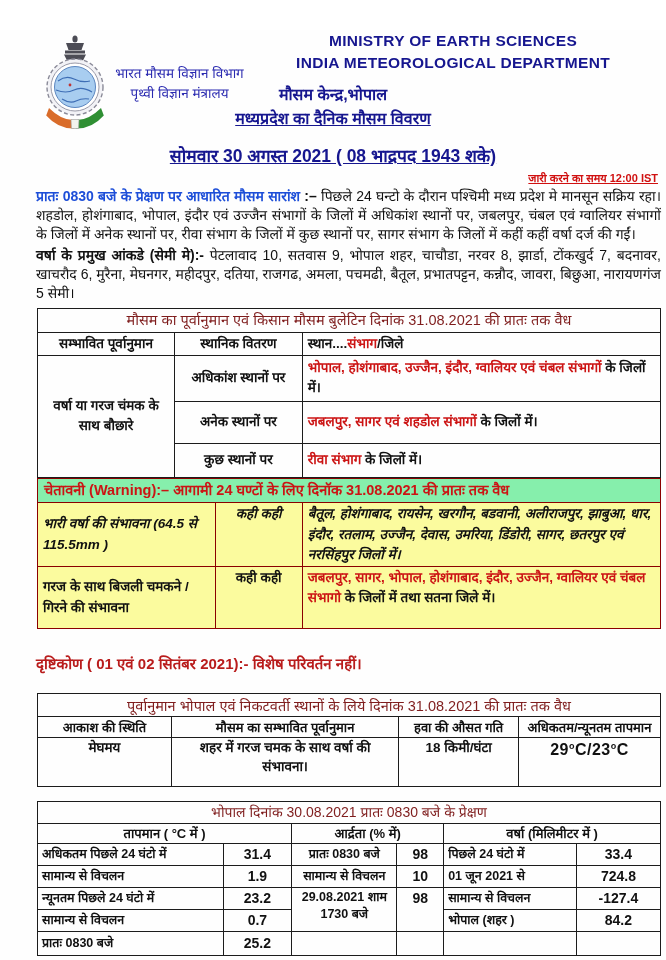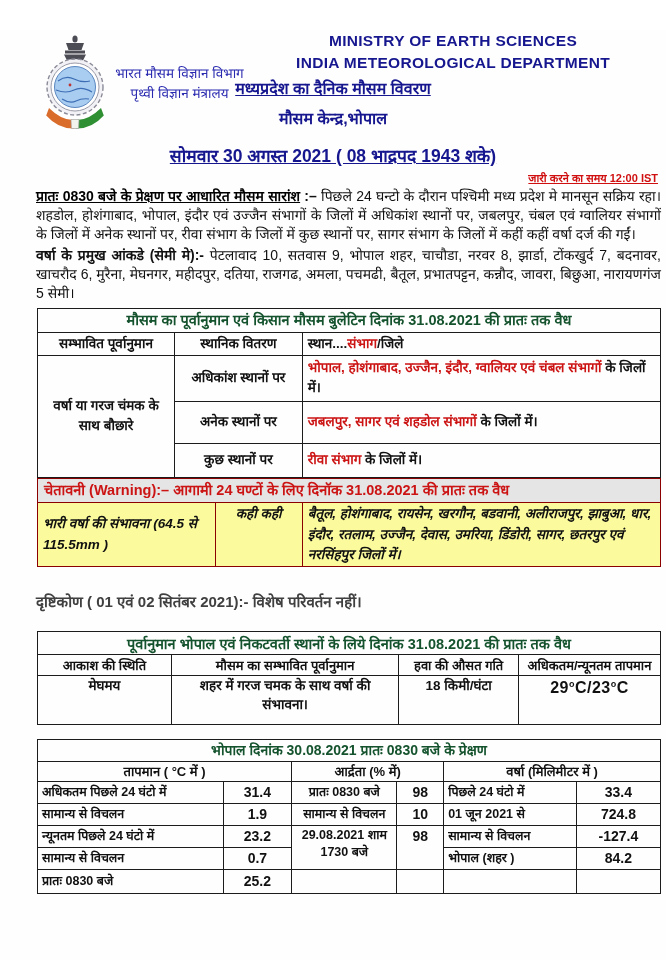--- a/index.html
+++ b/index.html
@@ -13,43 +13,43 @@
   .org{position:absolute;left:112px;top:34px;color:#2a2ab0;font-size:13.5px;line-height:1.5;text-align:center;width:135px;}
   .dept{margin:30px 10px 0 250px;text-align:center;color:#16168f;font-weight:bold;font-size:15.5px;line-height:1.45;letter-spacing:.3px;}
   .cline{text-align:center;color:#16168f;font-weight:bold;}
   .center-name{margin-top:8px;font-size:16px;}
   .sub-line{margin-top:2px;font-size:16px;text-decoration:underline;}
   .date-line{margin-top:14px;font-size:17.5px;text-decoration:underline;}
   .issue{margin:3px 8px 0 0;text-align:right;color:#d01010;font-weight:bold;font-size:11px;text-decoration:underline;}
 
   
   .para{margin:2px 5px 0 36px;font-size:14px;line-height:19px;text-align:justify;}
-  .para .h-blue{color:#000000;font-weight:bold;text-decoration:underline;}
+  .para .h-blue{color:#1d4ed8;font-weight:bold;}
   .para .h-dark{font-weight:bold;}
   .para .sep{font-weight:bold;}
 
   
   table{border-collapse:collapse;table-layout:fixed;margin-left:37px;width:624px;font-size:13.5px;}
   td{border:1.4px solid #1c1c1c;padding:1px 5px;vertical-align:middle;}
-  .ttl{color:#14532d;font-weight:bold;text-align:center;font-size:14.5px;}
+  .ttl{color:#7f1d1d;font-weight:normal;text-align:center;font-size:14.5px;}
   .b{font-weight:bold;}
   .c{text-align:center;}
   .red{color:#cc1414;}
   .t1{margin-top:5px;}
   .t1 td{line-height:1.45;}
   .t1 .hrow td{font-weight:bold;}
   .rowlabel{font-weight:bold;text-align:center;}
 
   
   .tw{margin-top:0;}
   .tw, .tw td{border-color:#8b0000;}
   .tw td{background:#fbfb9e;line-height:1.5;}
-  .tw .wttl{background:#e5e5e5;color:#cc1414;font-weight:bold;font-size:14.5px;text-align:left;padding-left:6px;}
-
-  .outlook{margin:24px 0 0 36px;color:#404040;font-weight:bold;font-size:15px;}
+  .tw .wttl{background:#86efac;color:#cc1414;font-weight:bold;font-size:14.5px;text-align:left;padding-left:6px;}
+
+  .outlook{margin:24px 0 0 36px;color:#b91c1c;font-weight:bold;font-size:15px;}
 
   .t3{margin-top:20px;}
   .t3 .hrow td{font-weight:bold;text-align:center;font-size:13px;padding:1px 2px;}
   .t3 .drow td{vertical-align:top;text-align:center;font-weight:bold;height:46px;line-height:1.4;}
   .temps{font-size:16px;letter-spacing:.5px;}
   .temps sup{font-size:9px;}
 
   .t4{margin-top:14px;font-size:12.5px;padding-left:25px;}
   .t4 td{padding:1px 4px;line-height:1.35;}
   .t4 .grp td{font-weight:bold;text-align:center;font-size:13px;}
@@ -83,22 +83,22 @@
       </svg>
     </div>
     <div class="org">
       <div>भारत मौसम विज्ञान विभाग</div>
       <div>पृथ्वी विज्ञान मंत्रालय</div>
     </div>
     <div class="dept">
       <div>MINISTRY OF EARTH SCIENCES</div>
       <div>INDIA METEOROLOGICAL DEPARTMENT</div>
     </div>
+    <div class="cline center-name">मौसम केन्द्र,भोपाल</div>
     <div class="cline sub-line">मध्यप्रदेश का दैनिक मौसम विवरण</div>
-    <div class="cline center-name">मौसम केन्द्र,भोपाल</div>
     <div class="cline date-line">सोमवार 30 अगस्त 2021 ( 08 भाद्रपद 1943 शके)</div>
     <div class="issue">जारी करने का समय 12:00 IST</div>
   </div>
 
   <div class="para">
     <span class="h-blue">प्रातः 0830 बजे के प्रेक्षण पर आधारित मौसम सारांश</span><span class="sep"> :– </span><span>पिछले 24 घन्टो के दौरान पश्चिमी मध्य प्रदेश मे मानसून सक्रिय रहा। शहडोल, होशंगाबाद, भोपाल, इंदौर एवं उज्जैन संभागों के जिलों में अधिकांश स्थानों पर, जबलपुर, चंबल एवं ग्वालियर संभागों के जिलों में अनेक स्थानों पर, रीवा संभाग के जिलों में कुछ स्थानों पर, सागर संभाग के जिलों में कहीं कहीं वर्षा दर्ज की गईं।</span>
   </div>
 
   <div class="para">
     <span class="h-dark">वर्षा के प्रमुख आंकडे (सेमी मे):-</span><span> पेटलावाद 10, सतवास 9, भोपाल शहर, चाचौडा, नरवर 8, झार्डा, टोंकखुर्द 7, बदनावर, खाचरौद 6, मुरैना, मेघनगर, महीदपुर, दतिया, राजगढ, अमला, पचमढी, बैतूल, प्रभातपट्टन, कन्नौद, जावरा, बिछुआ, नारायणगंज 5 सेमी।</span>
@@ -142,20 +142,25 @@
         <col style="width:57.5%">
       </colgroup>
     <tbody>
         <tr>
       <td colspan="3" class="wttl">चेतावनी (Warning):– आगामी  24 घण्टों के लिए दिनॉक 31.08.2021 की प्रातः तक वैध</td>
     </tr>
     <tr style="height:62px;font-style:italic;">
       <td class="b">भारी वर्षा की संभावना (64.5 से 115.5mm )</td>
       <td class="c b" style="vertical-align:top;">कही कही</td>
       <td class="b"><span class="red"></span><span>बैतूल, होशंगाबाद, रायसेन, खरगौन, बडवानी, अलीराजपुर, झाबुआ, धार, इंदौर, रतलाम, उज्जैन, देवास, उमरिया, डिंडोरी, सागर, छतरपुर एवं नरसिंहपुर जिलों में।</span></td>
+    </tr>
+    <tr style="height:62px;">
+      <td class="b">गरज के साथ बिजली चमकने / गिरने की संभावना</td>
+      <td class="c b" style="vertical-align:top;">कही कही</td>
+      <td class="b" style="vertical-align:top;"><span class="red">जबलपुर, सागर, भोपाल, होशंगाबाद, इंदौर, उज्जैन, ग्वालियर एवं चंबल संभागो</span><span> के जिलों में तथा सतना जिले में।</span></td>
     </tr>
   </tbody>
     </table>
 
   <div class="outlook">दृष्टिकोण ( 01 एवं 02 सितंबर 2021):- विशेष परिवर्तन नहीं।</div>
 
   <table class="t3">
     <colgroup>
         <col style="width:21.5%">
         <col style="width:36.5%">

